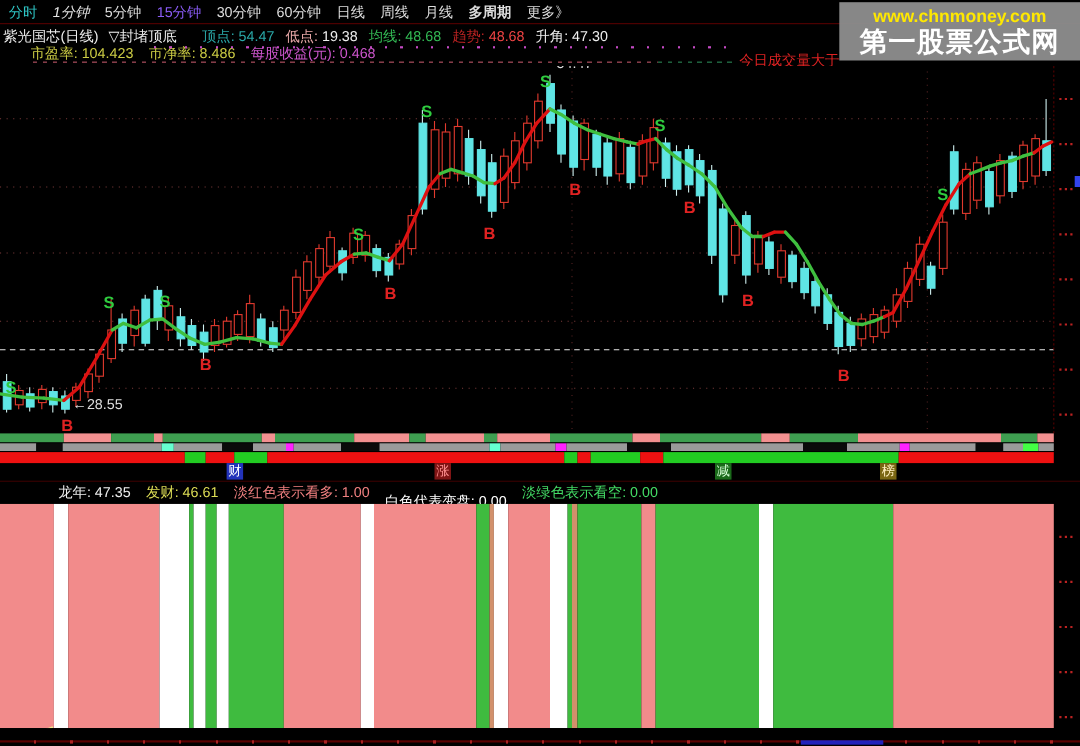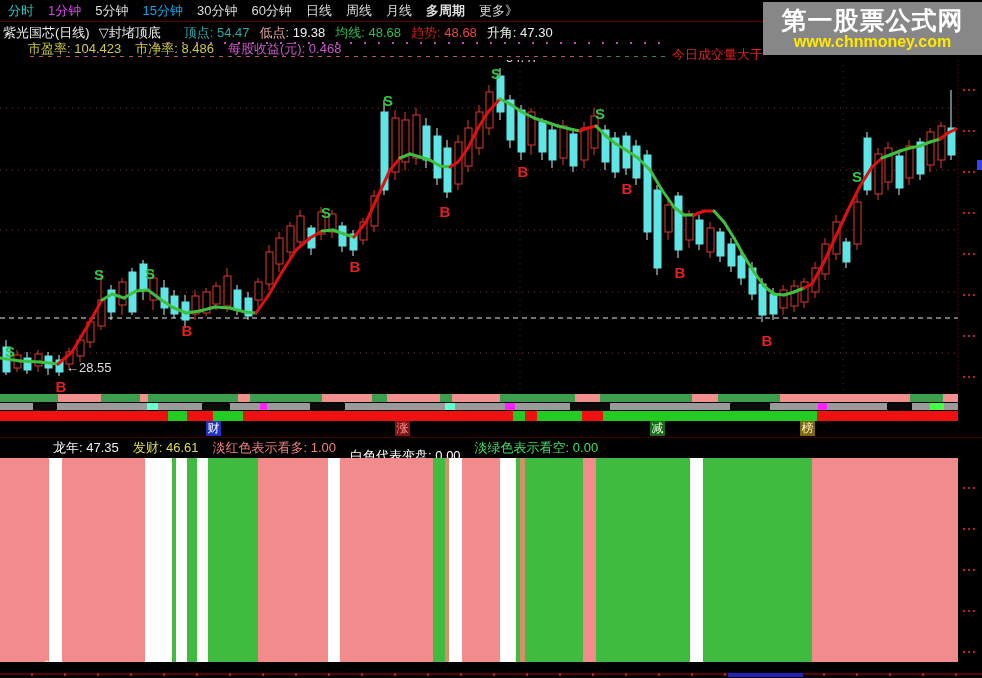--- a/index.html
+++ b/index.html
@@ -41,23 +41,23 @@
   #bottom-border{position:absolute;left:0;top:11px;width:982px;height:2px;background:#5A0000;}
   #bottom-ticks{position:absolute;left:0;top:11px;width:958px;height:3px;
      background:repeating-linear-gradient(90deg,transparent 0 31px,#AA2222 31px 33px);}
   #scroll-thumb{position:absolute;top:11px;height:4px;background:#2222BB;}
 </style>
 </head>
 <body>
 
 <div class="abs" id="menubar">
     <span class="menu-item" style="color: rgb(47, 199, 199);">分时</span>
-    <span class="menu-item" style="color: #d946ef;">1分钟</span>
+    <span class="menu-item" style="color: #e5e5e5; font-style: italic;">1分钟</span>
     <span class="menu-item" style="color: rgb(221, 221, 221);">5分钟</span>
-    <span class="menu-item" style="color: #0ea5e9;">15分钟</span>
+    <span class="menu-item" style="color: #8b5cf6;">15分钟</span>
     <span class="menu-item" style="color: rgb(221, 221, 221);">30分钟</span>
     <span class="menu-item" style="color: rgb(221, 221, 221);">60分钟</span>
     <span class="menu-item" style="color: rgb(221, 221, 221);">日线</span>
     <span class="menu-item" style="color: rgb(221, 221, 221);">周线</span>
     <span class="menu-item" style="color: rgb(221, 221, 221);">月线</span>
     <span class="menu-item" style="color: rgb(221, 221, 221); font-weight: bold;">多周期</span>
     <span class="menu-item" style="color: rgb(221, 221, 221);">更多》</span>
   </div>
 
 <div class="abs" id="row2">
@@ -79,22 +79,22 @@
   </div>
 <div class="abs dotrow" id="dots-magenta"></div>
 <div class="abs" id="dash-pink"></div>
 <div class="abs" id="dash-teal"></div>
 <div class="abs" id="volume-note">今日成交量大于</div>
 
 <div class="abs" id="sectors">元器件 河北板块 军工航天 电子支付 芯片 蓝宝石</div>
 <div class="abs" id="trend-note">上涨趋势</div>
 
 <div class="abs" id="logo">
+  <div id="logo-url">www.chnmoney.com</div>
   <div id="logo-title">第一股票公式网</div>
-  <div id="logo-url">www.chnmoney.com</div>
 </div>
 
 <svg class="abs" id="chart" width="982" height="334">
     <rect x="0" y="0" width="982" height="334" fill="#000"></rect>
     <line x1="0" y1="48" x2="958" y2="48" stroke="#7A3A3A" stroke-width="1" stroke-dasharray="1 5"></line>
     <line x1="0" y1="110" x2="958" y2="110" stroke="#7A3A3A" stroke-width="1" stroke-dasharray="1 5"></line>
     <line x1="0" y1="170" x2="958" y2="170" stroke="#7A3A3A" stroke-width="1" stroke-dasharray="1 5"></line>
     <line x1="0" y1="232" x2="958" y2="232" stroke="#7A3A3A" stroke-width="1" stroke-dasharray="1 5"></line>
     <line x1="0" y1="293" x2="958" y2="293" stroke="#7A3A3A" stroke-width="1" stroke-dasharray="1 5"></line>
     <line x1="520" y1="5" x2="520" y2="330" stroke="#542222" stroke-width="1" stroke-dasharray="1 5"></line>

